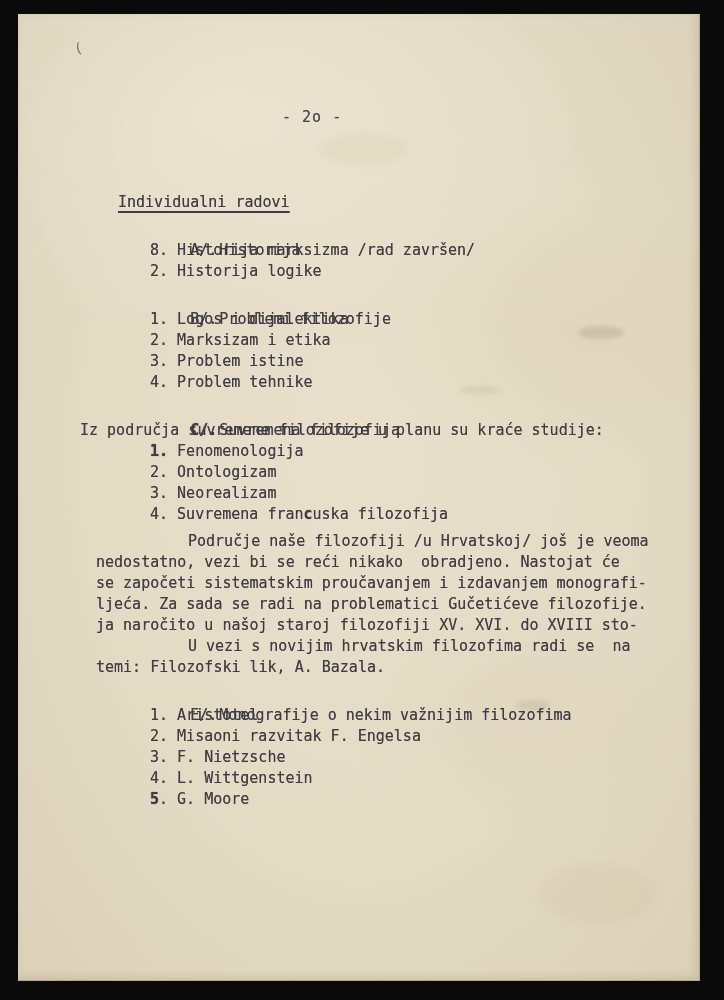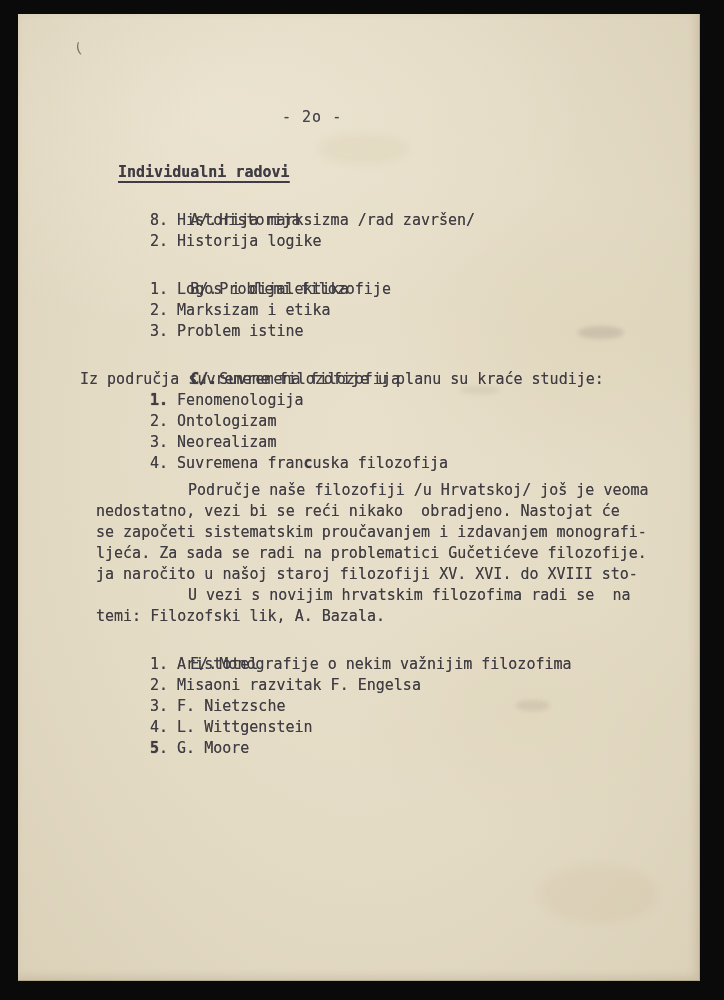--- a/index.html
+++ b/index.html
@@ -26,25 +26,24 @@
     box-sizing:border-box;
     padding-top:93px;
   }
   .line{
     height:21px;line-height:21px;
     white-space:pre;
     text-shadow:0 0 0.6px rgba(63,60,67,0.65);
   }
   .pageno{padding-left:264px;letter-spacing:1px;color:#4a4750;}
   .title{
-    margin-top:34px;padding-left:100px;
+    margin-top:64px;padding-left:100px;
     text-decoration:underline;
     text-underline-offset:4px;
     text-decoration-thickness:1.5px;
-    font-weight:bold;
   }
   .section{margin-top:6px;}
   .heading{padding-left:100px;}
   .heading .htext{margin-left:2px;}
   .item{padding-left:132px;}
   .intro{padding-left:62px;}
   .para{padding-left:78px;}
   .para-first{padding-left:170px;}
   .overstruck{
     font-weight:bold;
@@ -95,20 +94,21 @@
       <div class="line item"><span>2. Historija logike</span></div>
     </div>
 
     <div class="section">
       <div class="line heading">
         <span class="label">B/.</span><span class="htext">Problemi filozofije</span>
       </div>
       <div class="line item"><span>1. Logos i dijalektika</span></div>
       <div class="line item"><span>2. Marksizam i etika</span></div>
       <div class="line item"><span>3. Problem istine</span></div>
+      <div class="line item"><span>4. Problem tehnike</span></div>
     </div>
 
     <div class="section">
       <div class="line heading">
         <span class="label overstruck">C/.</span><span class="htext">Suvremena filozofija</span>
       </div>
       <div class="line intro">Iz područja suvremene filozofije u planu su kraće studije:</div>
       <div class="line item"><span class="overstruck">1.</span><span> Fenomenologija</span></div>
       <div class="line item"><span>2. Ontologizam</span></div>
       <div class="line item"><span>3. Neorealizam</span></div>

